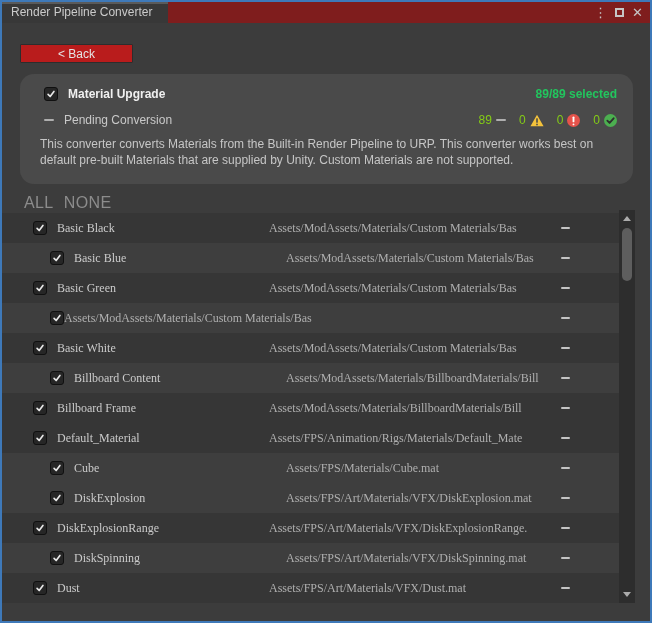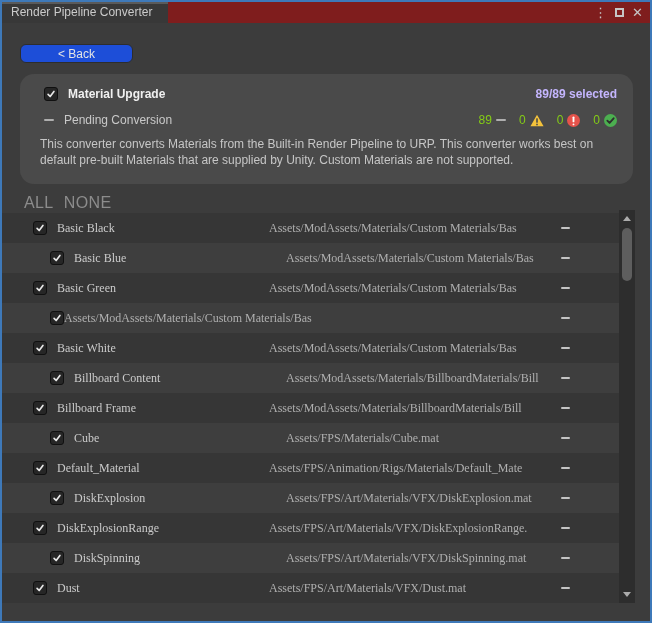--- a/index.html
+++ b/index.html
@@ -14,36 +14,36 @@
          box-shadow: inset 0 2px 0 #5a5a5a; color:#CBCBCB; font-size:12px; line-height:20px;
          padding-left:9px; white-space:nowrap; overflow:hidden; }
   .win-controls { position:absolute; right:7px; top:0; height:21px; display:flex; align-items:center; gap:8px; }
   .win-controls .glyph { color:#C6C6C6; font-size:13px; line-height:13px; cursor:default; }
   .maxbox { width:9px; height:9px; border:2px solid #C6C6C6; }
 
   
   .content { position:absolute; left:0; top:21px; right:0; bottom:0; background:#3C3C3C; }
 
   .back-btn { position:absolute; left:18px; top:21px; width:113px; height:19px;
-              background:#1d4ed8; border:1px solid #2D2D2D; border-radius:6px;
+              background:#b91c1c; border:1px solid #2D2D2D; border-radius:1px;
               color:#E4E4E4; font-size:12px; font-family:inherit;
               display:flex; align-items:center; justify-content:center; }
 
   
   .panel { position:absolute; left:18px; top:51px; width:613px; height:110px;
            background:#4A4A4A; border-radius:14px; padding:11px 16px 0 16px; }
   .panel-row { display:flex; align-items:center; padding-left:8px; }
   .panel-row.r1 { height:18px; }
   .panel-row.r2 { height:16px; margin-top:9px; }
   .cb { width:14px; height:14px; background:#262626; border:1px solid #101010; border-radius:3px;
         display:inline-flex; align-items:center; justify-content:center; flex:none; }
   .cb svg { display:block; }
   .cb path { stroke:#E8E8E8; stroke-width:2; fill:none; stroke-linecap:round; stroke-linejoin:round; }
   .panel .title { margin-left:10px; font-size:12px; font-weight:bold; color:#F0F0F0; }
-  .sel-summary { margin-left:auto; font-size:12px; font-weight:bold; color:#c4b5fd; }
+  .sel-summary { margin-left:auto; font-size:12px; font-weight:bold; color:#22c55e; }
   .dash-icon { display:inline-block; width:10px; height:2px; background:#AFAFAF; border-radius:1px; flex:none; }
   .pending-label { margin-left:10px; font-size:12px; color:#C9C9C9; }
   .counts { margin-left:auto; display:flex; align-items:center; }
   .counts .num { font-size:12px; color:#84cc16; }
   .counts .gap { width:13px; }
   .counts .sgap { width:4px; }
   .counts svg { display:block; }
   .desc { margin-top:9px; padding-left:4px; padding-right:8px; font-size:12px; line-height:15.5px; color:#C6C6C6; }
 
   
@@ -204,38 +204,38 @@
         <div class="row odd">
     <span class="cb">
       <svg viewBox="0 0 12 12" width="10" height="10">
               <path d="M2.5 6.5 L5 9 L9.5 3"></path>
             </svg>
     </span>
     <span class="name">Billboard Frame</span>
     <span class="path">Assets/ModAssets/Materials/BillboardMaterials/Bill</span>
     <span class="dash-icon dash"></span>
   </div>
+        <div class="row odd">
+    <span class="cb">
+      <svg viewBox="0 0 12 12" width="10" height="10">
+              <path d="M2.5 6.5 L5 9 L9.5 3"></path>
+            </svg>
+    </span>
+    <span class="name">Default_Material</span>
+    <span class="path">Assets/FPS/Animation/Rigs/Materials/Default_Mate</span>
+    <span class="dash-icon dash"></span>
+  </div>
         <div class="row even">
     <span class="cb">
       <svg viewBox="0 0 12 12" width="10" height="10">
               <path d="M2.5 6.5 L5 9 L9.5 3"></path>
             </svg>
     </span>
     <span class="name">Cube</span>
     <span class="path">Assets/FPS/Materials/Cube.mat</span>
-    <span class="dash-icon dash"></span>
-  </div>
-        <div class="row odd">
-    <span class="cb">
-      <svg viewBox="0 0 12 12" width="10" height="10">
-              <path d="M2.5 6.5 L5 9 L9.5 3"></path>
-            </svg>
-    </span>
-    <span class="name">Default_Material</span>
-    <span class="path">Assets/FPS/Animation/Rigs/Materials/Default_Mate</span>
     <span class="dash-icon dash"></span>
   </div>
         <div class="row even">
     <span class="cb">
       <svg viewBox="0 0 12 12" width="10" height="10">
               <path d="M2.5 6.5 L5 9 L9.5 3"></path>
             </svg>
     </span>
     <span class="name">DiskExplosion</span>
     <span class="path">Assets/FPS/Art/Materials/VFX/DiskExplosion.mat</span>

